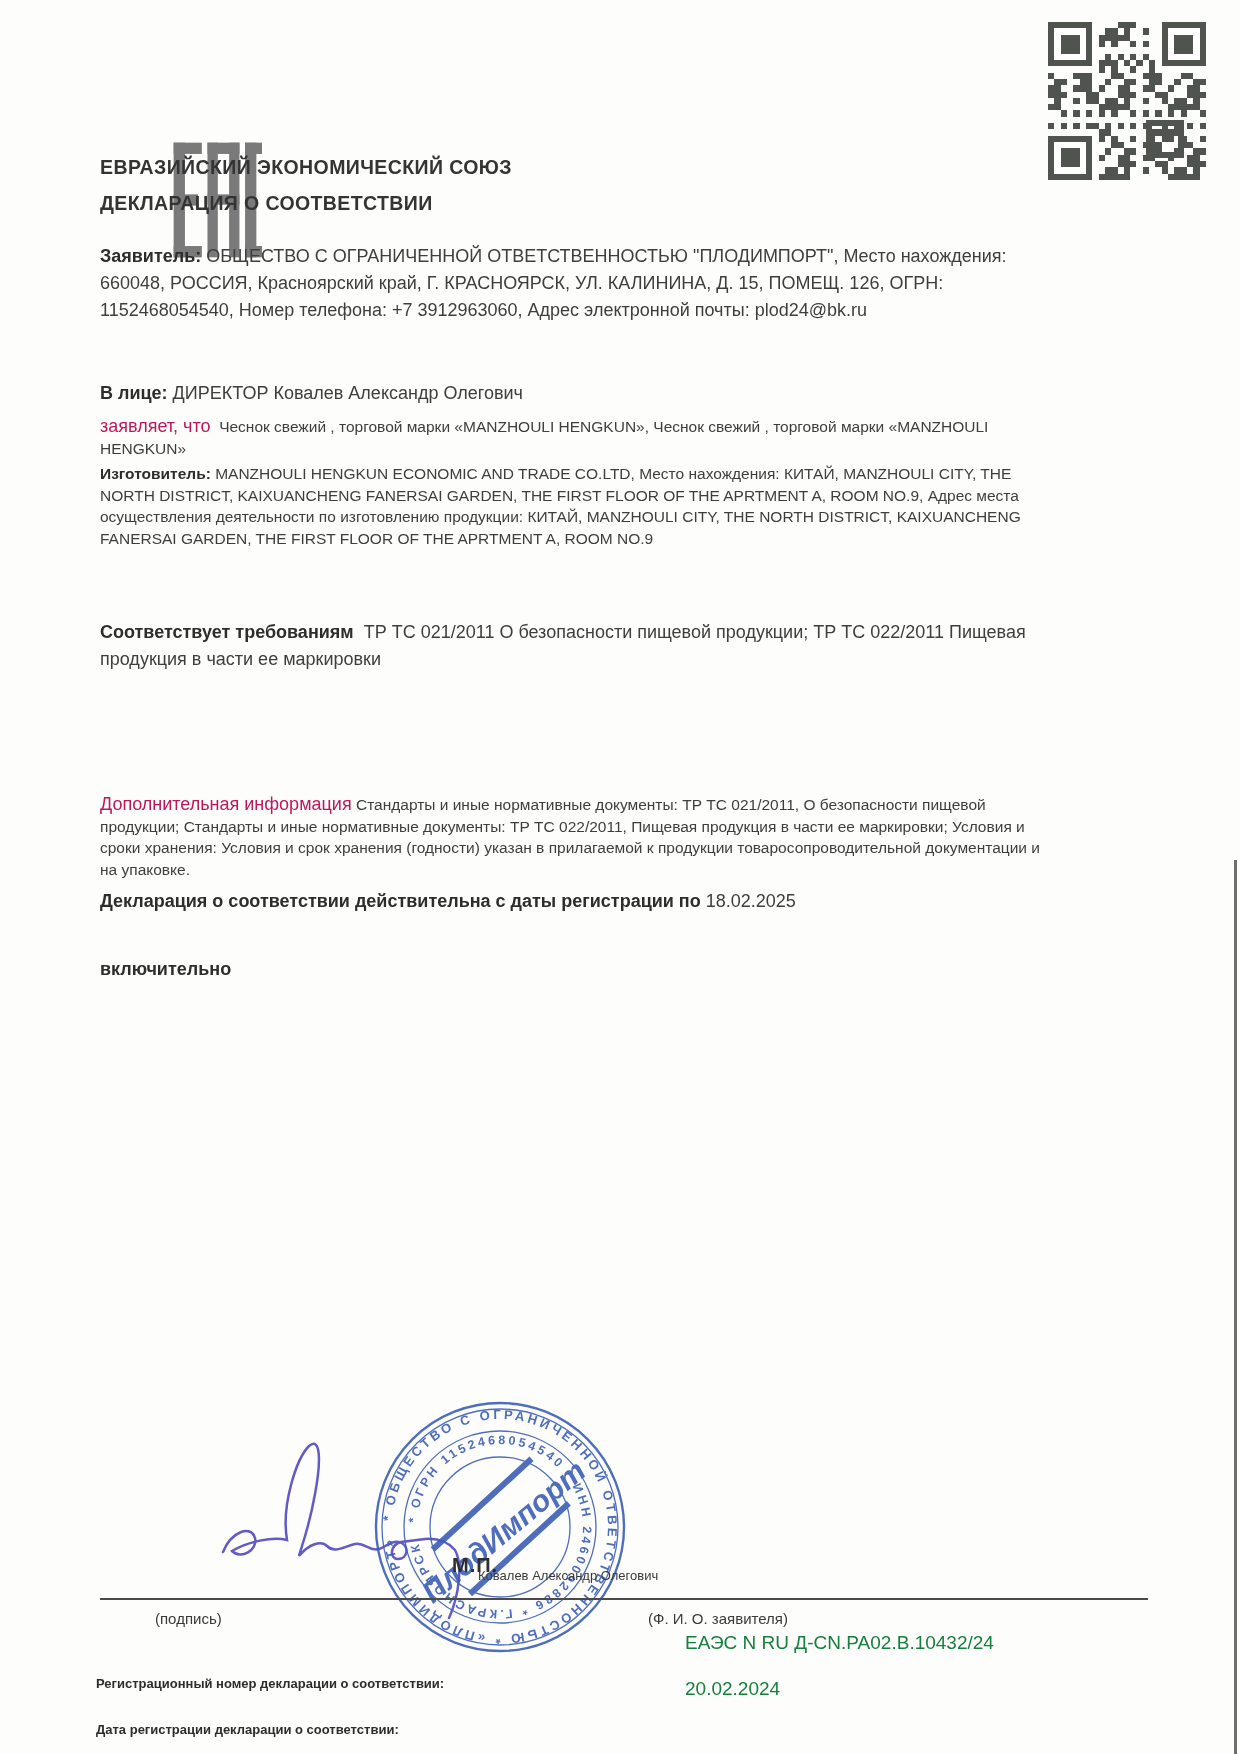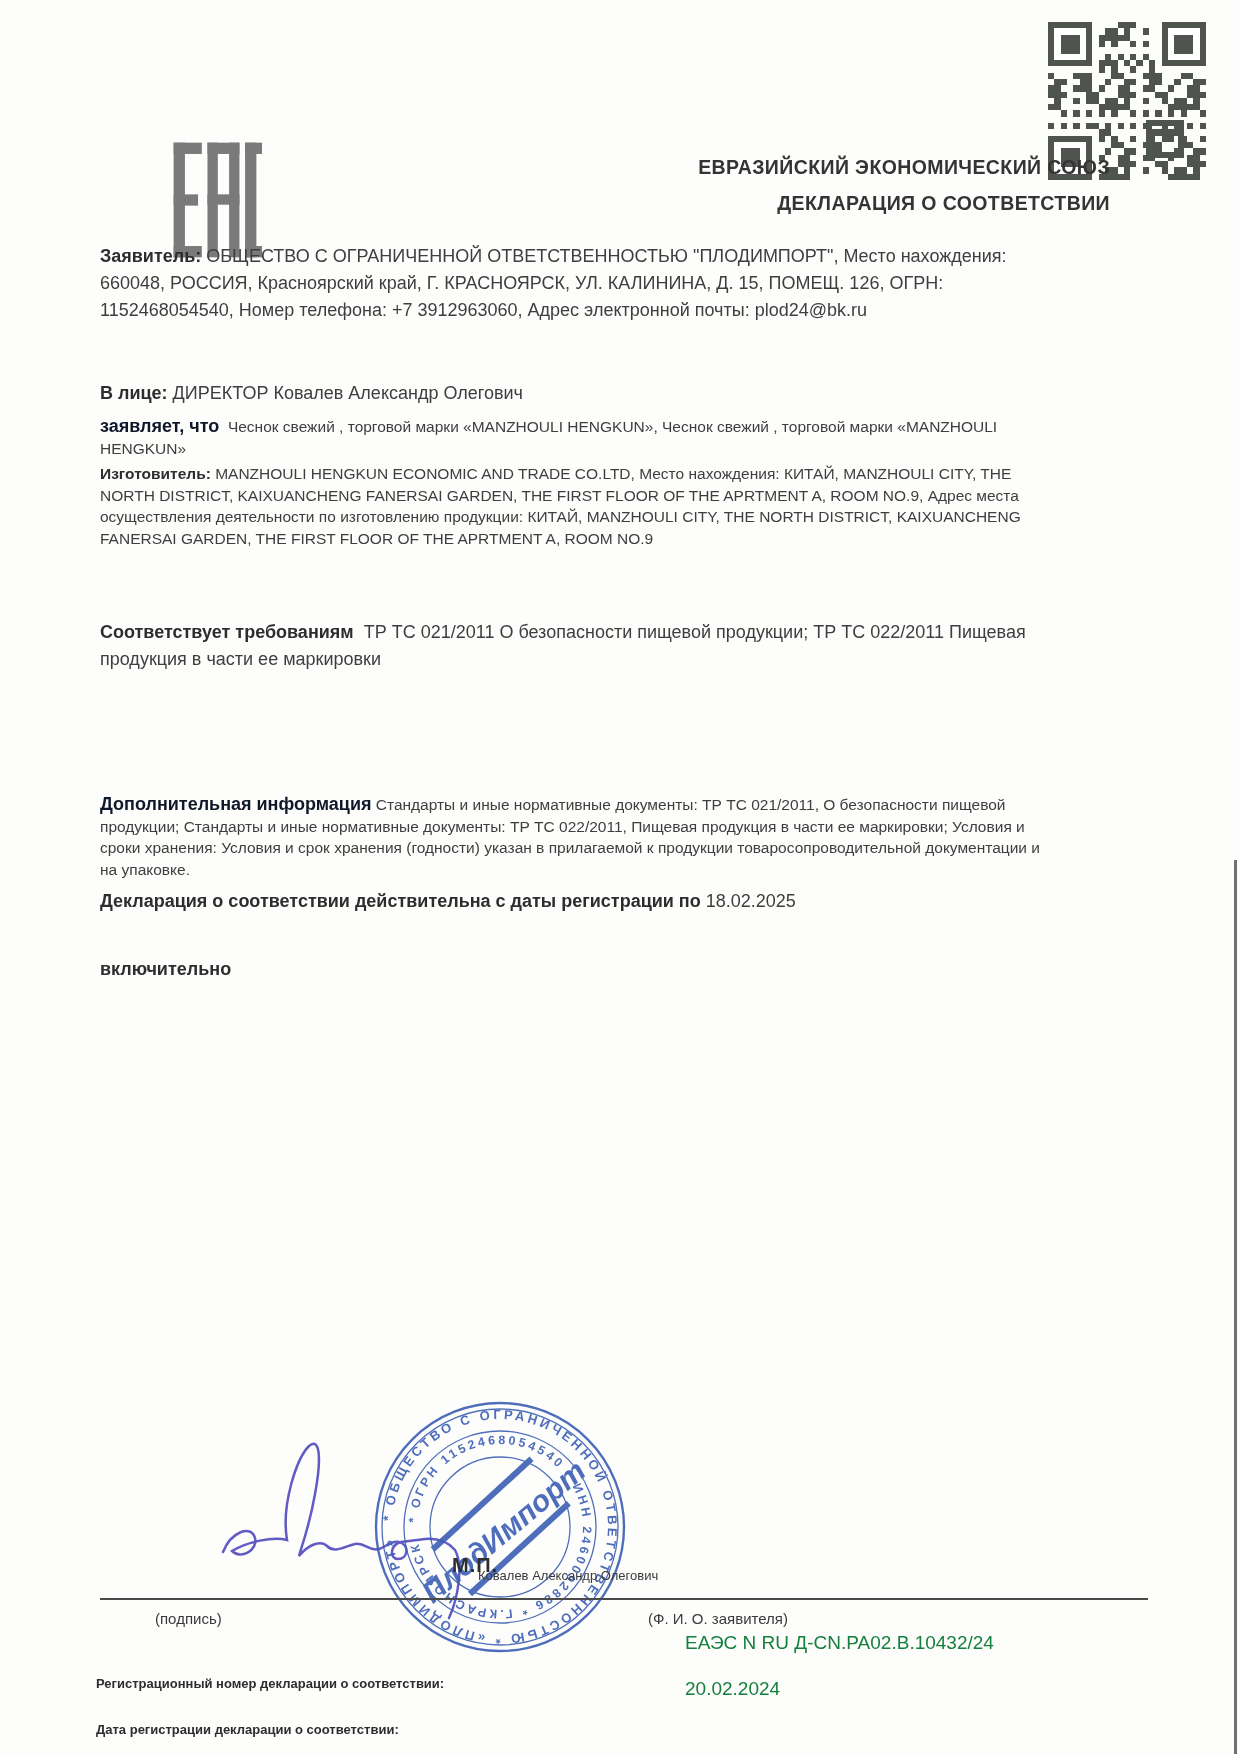--- a/index.html
+++ b/index.html
@@ -1,24 +1,24 @@
 <!DOCTYPE html>
 <html><head>
 <meta charset="utf-8">
 <style>
   html,body{margin:0;padding:0;background:#e8e8e8;}
   .page{position:relative;width:1240px;height:1754px;background:#fdfdfc;margin:0 auto;
         font-family:"Liberation Sans",sans-serif;color:#3e3e3e;overflow:hidden;}
-  .title{position:absolute;left:100px;width:1010px;text-align:right;font-weight:bold;
+  .title{position:absolute;left:100px;width:1010px;text-align:left;font-weight:bold;
          font-size:19.5px;letter-spacing:.4px;color:#343434;}
   .p{position:absolute;left:100px;width:948px;color:#3e3e3e;}
   .lg{font-size:18px;line-height:27px;}
   .sm{font-size:15.5px;line-height:21.5px;}
   .b{font-weight:bold;color:#2d2d2d;margin-top:41px;}
-  .lbl-lg{font-weight:bold;color:#0f172a;font-size:18px;}
+  .lbl-lg{font-weight:normal;color:#be185d;font-size:18px;}
   .eac-logo{position:absolute;left:168px;top:133px;}
   .qr{position:absolute;left:1048px;top:22px;width:158px;height:158px;}
   .stamp{position:absolute;left:372px;top:1399px;opacity:.9;}
   .signature-svg{position:absolute;left:205px;top:1432px;}
   .mp{position:absolute;left:452px;top:1554px;font-size:20px;font-weight:bold;
       color:#2e2e2e;letter-spacing:1px;z-index:5;}
   .sig-line{position:absolute;left:100px;top:1598px;width:1048px;height:2px;background:#4a4a4a;}
   .signer-name{position:absolute;left:478px;top:1568px;font-size:13px;color:#3a3a3a;}
   .cap{position:absolute;font-size:15px;color:#3a3a3a;}
   .cap-sign{left:155px;top:1610px;width:220px;}

